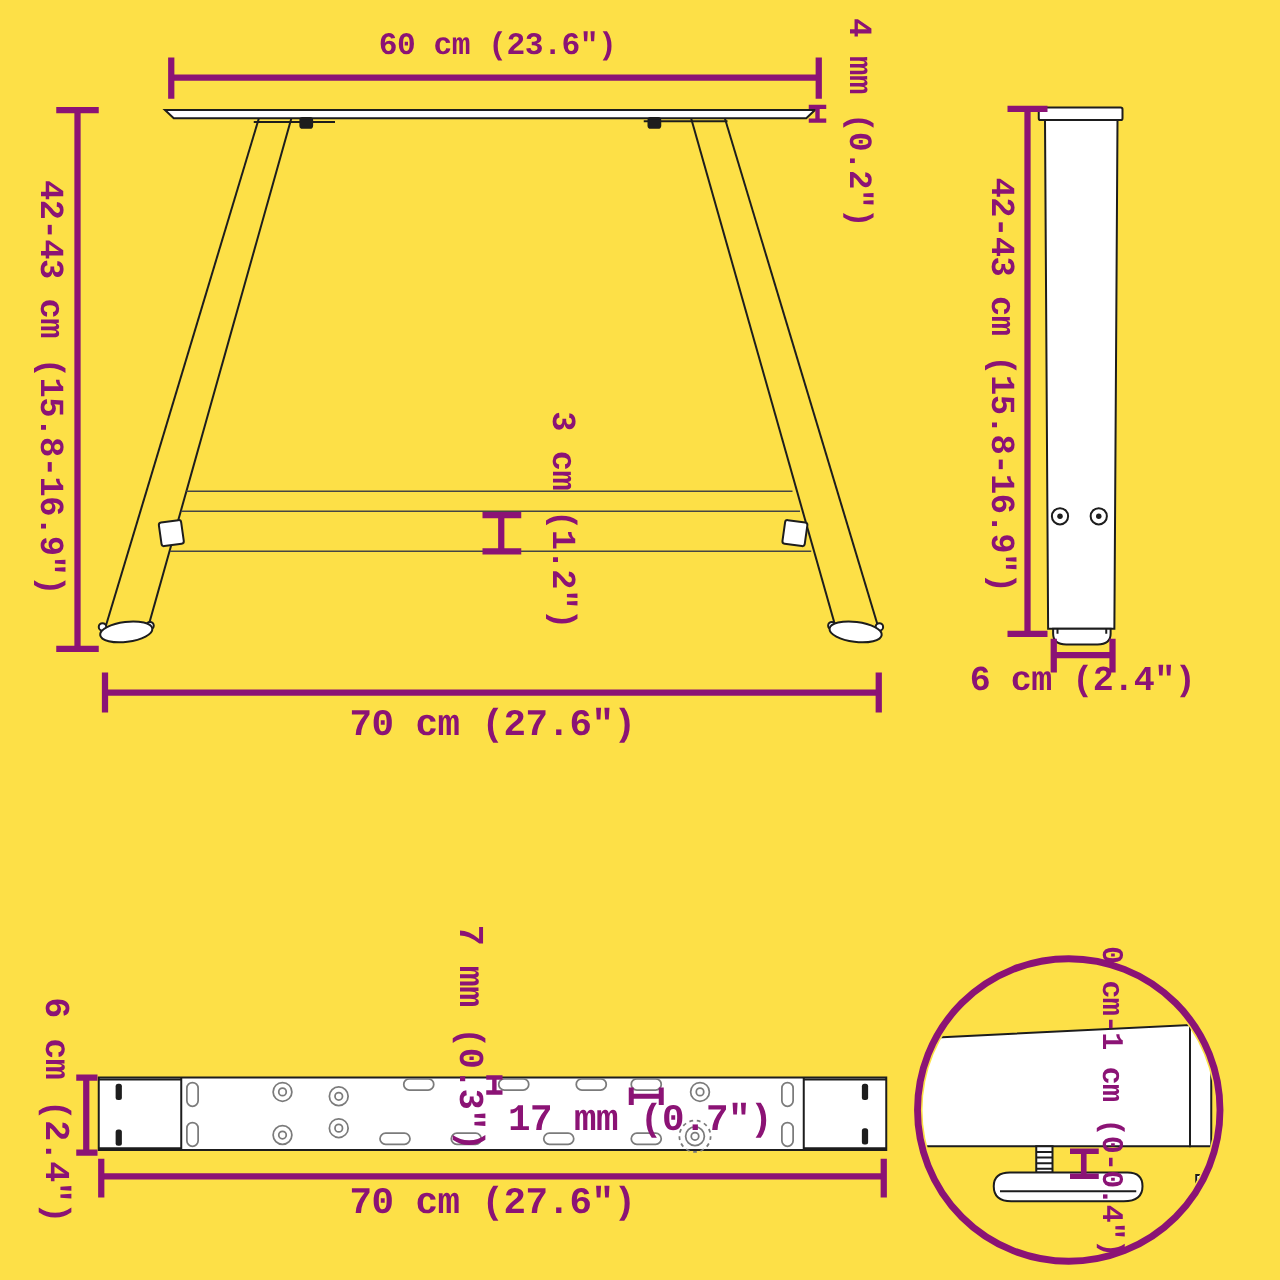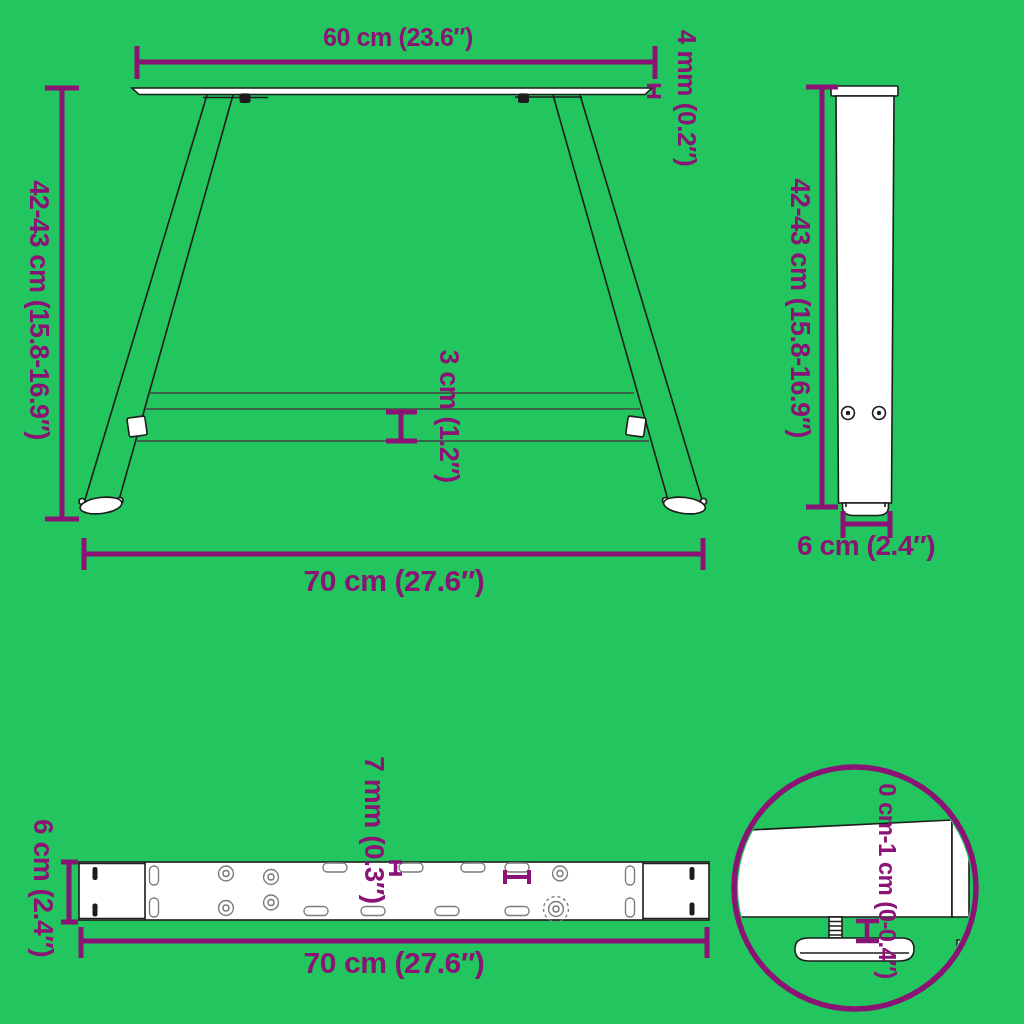--- a/index.html
+++ b/index.html
@@ -1,18 +1,18 @@
 <!DOCTYPE html>
 <html style="--dimension: #8B1375; --line: #1d1d1d;"><head>
 <meta charset="utf-8">
 <style>
   :root{ --dimension:#8B1375; --line:#1d1d1d; }
   html,body{margin:0;padding:0;background:#fff;}
-  .stage{position:relative;width:1024px;height:1024px;background:#22c55e;overflow:hidden;
-         font-family:Liberation Sans, sans-serif;}
+  .stage{position:relative;width:1024px;height:1024px;background:#fde047;overflow:hidden;
+         font-family:Liberation Mono, monospace;}
   .drawing{position:absolute;left:0;top:0;}
   .lbl{position:absolute;color:var(--dimension);font-weight:700;white-space:nowrap;
        letter-spacing:-0.4px;line-height:1;transform:translate(-50%,-50%);}
   .lbl.rot{transform:translate(-50%,-50%) rotate(90deg);}
   .art{stroke:var(--line);stroke-width:1.6;fill:none;}
   .artf{stroke:var(--line);stroke-width:1.6;fill:#ffffff;}
   .artc{stroke:#454545;stroke-width:1.3;fill:none;}
   .artg{stroke:#7b7b7b;stroke-width:1.4;fill:#ffffff;}
   .artgn{stroke:#7b7b7b;stroke-width:1.4;fill:none;}
   .dk{fill:var(--line);stroke:none;}
@@ -182,18 +182,19 @@
   <div class="lbl" style="left:394px;top:581px;font-size:30px;">70 cm (27.6″)</div>
 
   <div class="lbl rot" style="left:799px;top:308px;font-size:27px;">42-43 cm (15.8-16.9″)</div>
 
   <div class="lbl" style="left:866px;top:546px;font-size:28px;">6 cm (2.4″)</div>
 
   <div class="lbl rot" style="left:43px;top:888px;font-size:28px;">6 cm (2.4″)</div>
 
   <div class="lbl rot" style="left:374px;top:830px;font-size:28px;">7 mm (0.3″)</div>
 
+  <div class="lbl" style="left:512px;top:897px;font-size:30px;">17 mm (0.7″)</div>
 
   <div class="lbl" style="left:394px;top:963px;font-size:30px;">70 cm (27.6″)</div>
 
   <div class="lbl rot" style="left:887px;top:881px;font-size:24px;letter-spacing:-0.6px;">0 cm-1 cm (0-0.4″)</div>
 
 </div>
 
 </body></html>

